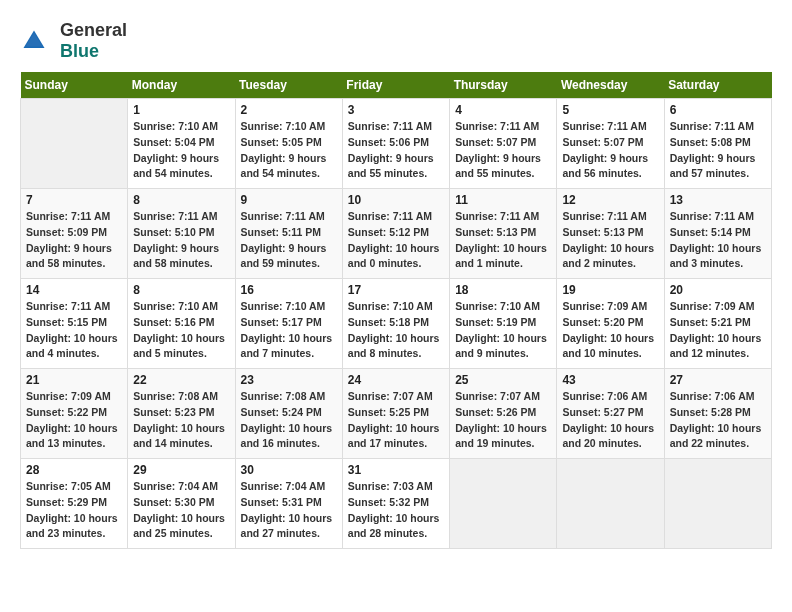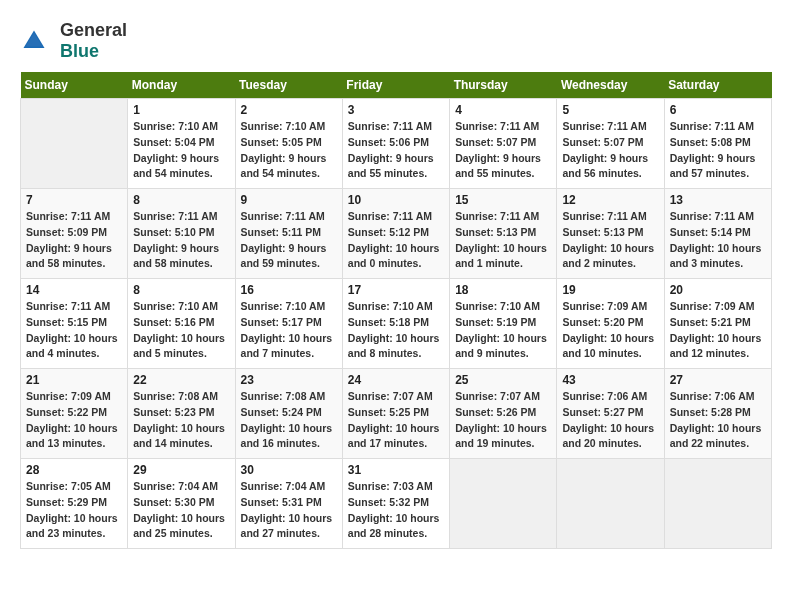--- a/index.html
+++ b/index.html
@@ -146,21 +146,21 @@
         </td>
         <td>
           <span class="day-number">9</span>
           <div class="day-info">Sunrise: 7:11 AM<br>Sunset: 5:11 PM<br>Daylight: 9 hours<br>and 59 minutes.</div>
         </td>
         <td>
           <span class="day-number">10</span>
           <div class="day-info">Sunrise: 7:11 AM<br>Sunset: 5:12 PM<br>Daylight: 10 hours<br>and 0 minutes.</div>
         </td>
         <td>
-          <span class="day-number">15</span>
+          <span class="day-number">11</span>
           <div class="day-info">Sunrise: 7:11 AM<br>Sunset: 5:13 PM<br>Daylight: 10 hours<br>and 1 minute.</div>
         </td>
         <td>
           <span class="day-number">12</span>
           <div class="day-info">Sunrise: 7:11 AM<br>Sunset: 5:13 PM<br>Daylight: 10 hours<br>and 2 minutes.</div>
         </td>
         <td>
           <span class="day-number">13</span>
           <div class="day-info">Sunrise: 7:11 AM<br>Sunset: 5:14 PM<br>Daylight: 10 hours<br>and 3 minutes.</div>
         </td>

